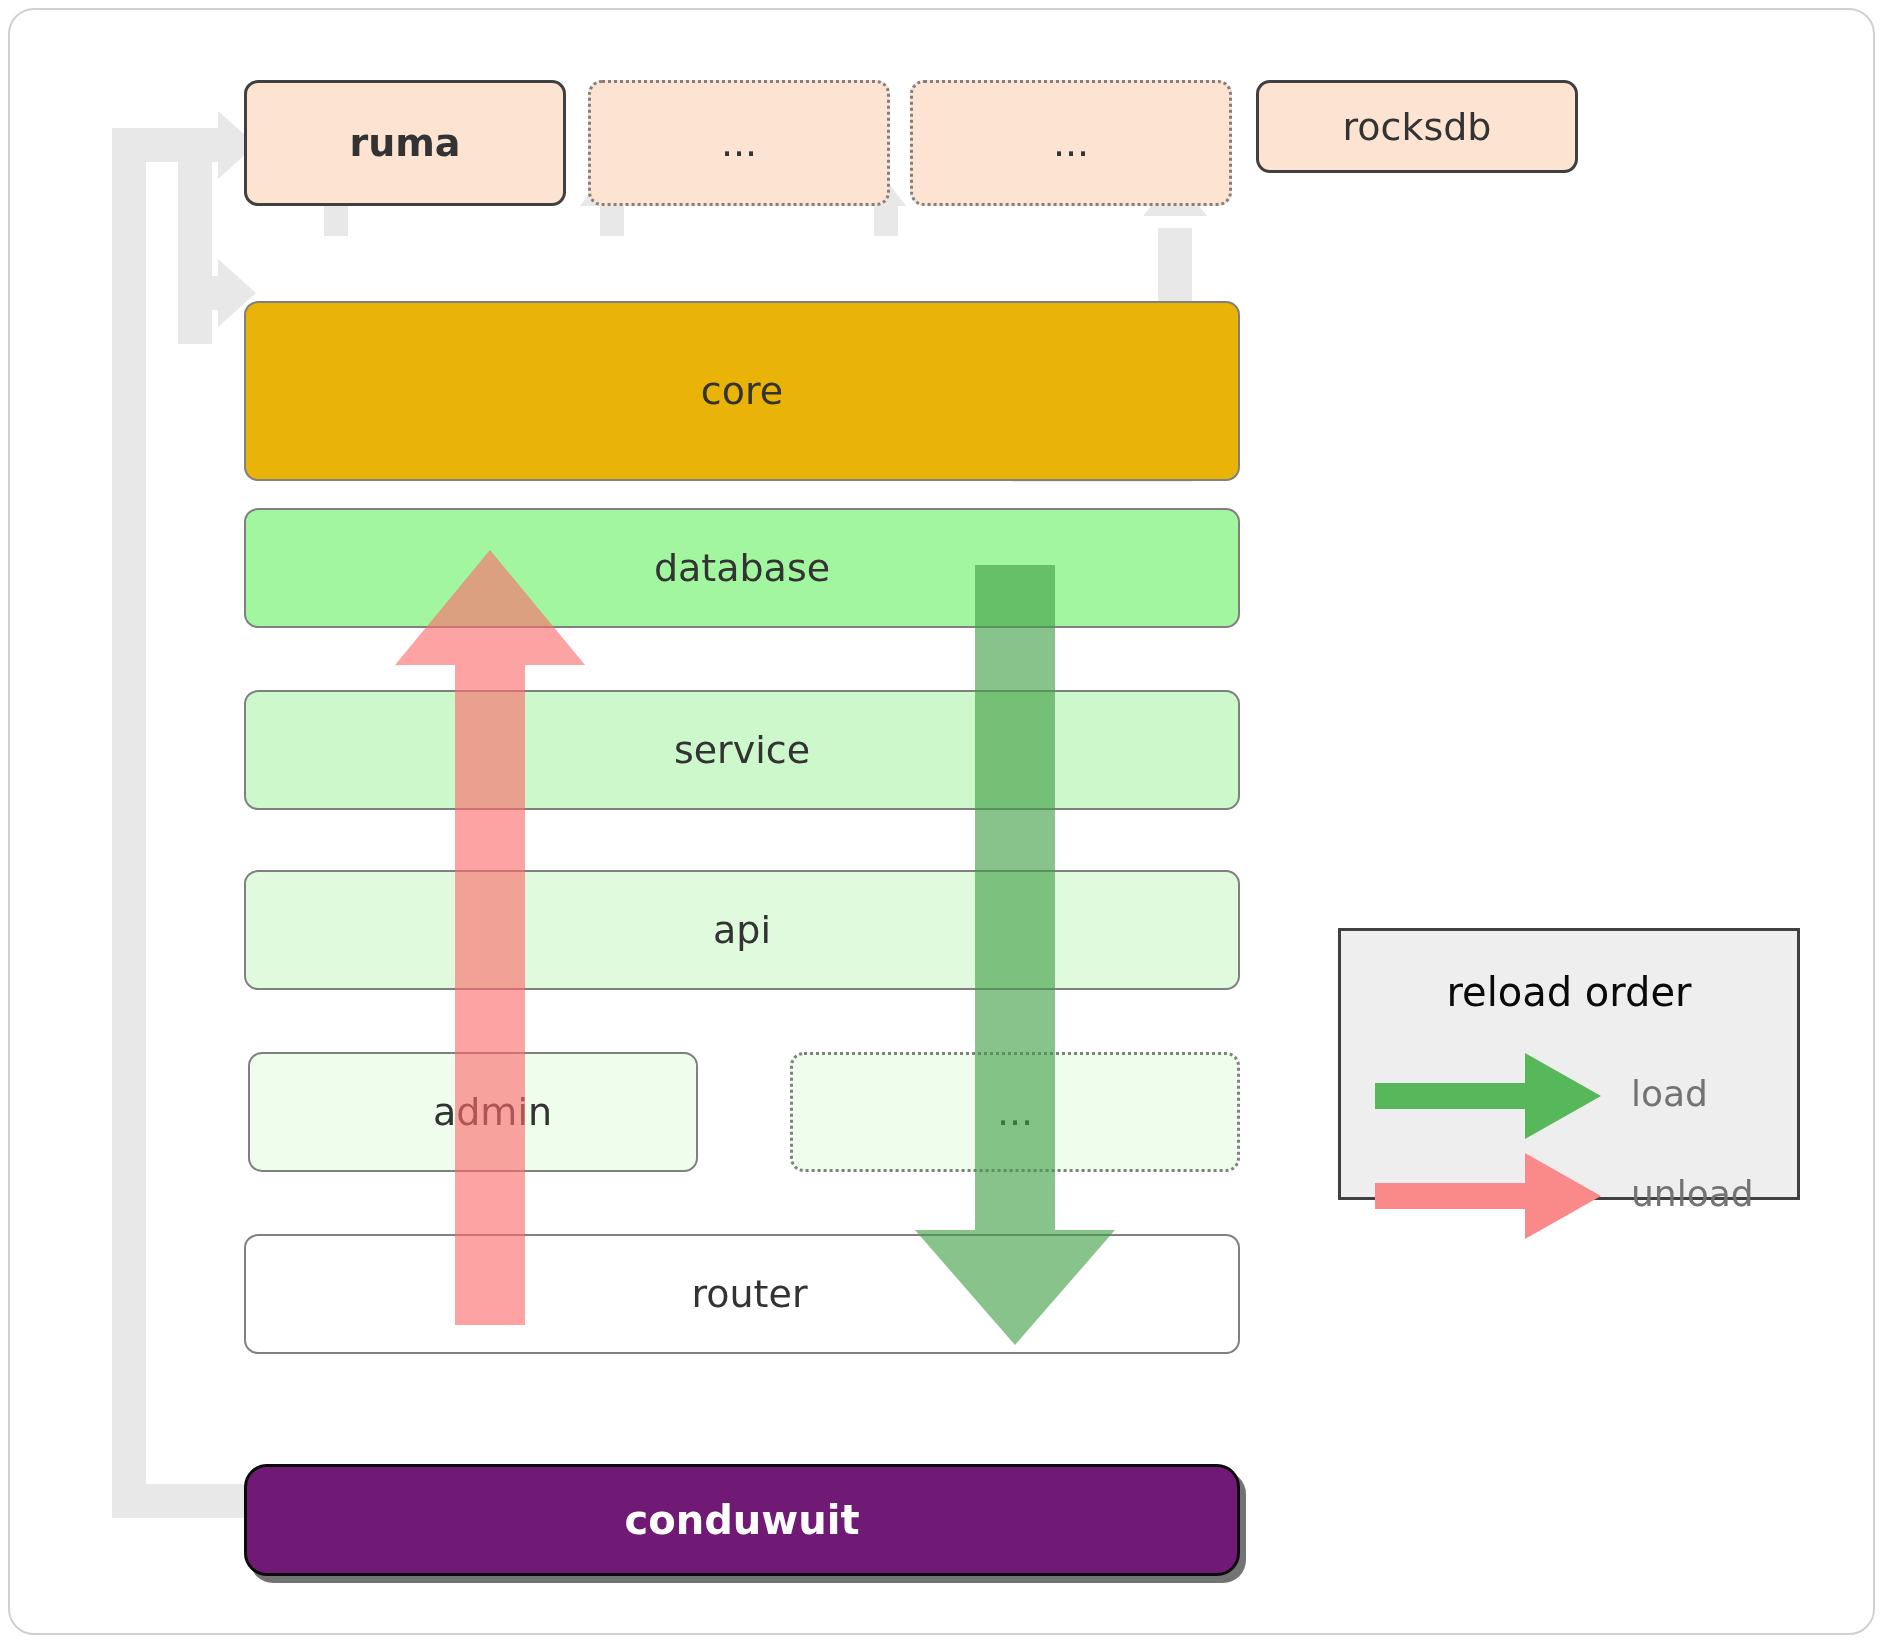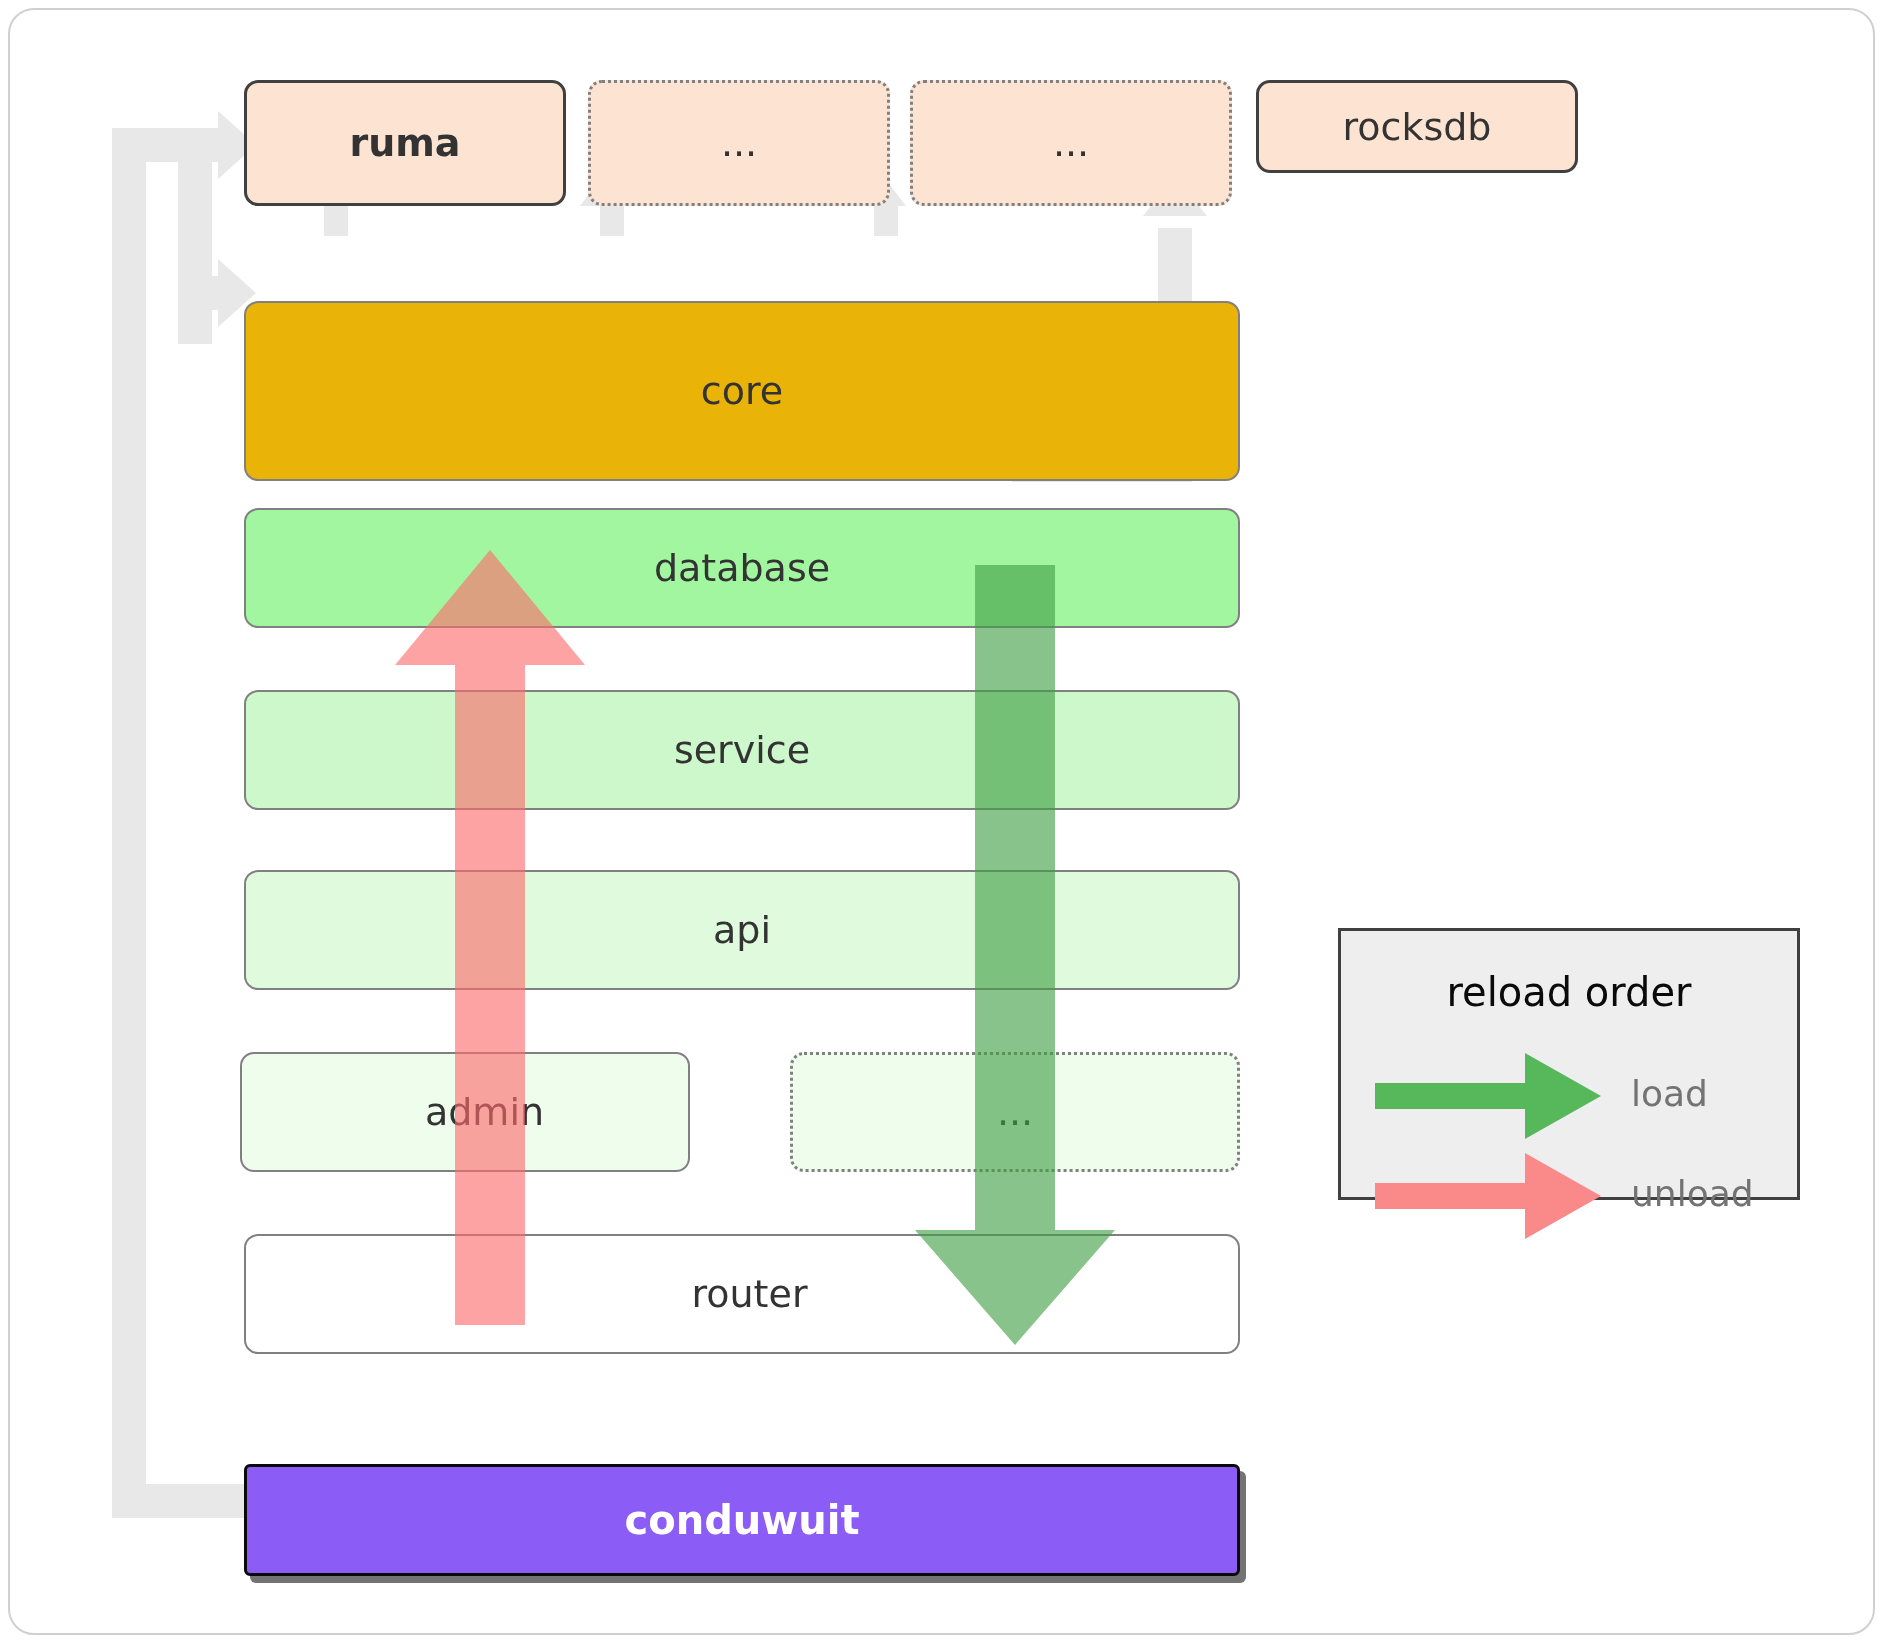--- a/index.html
+++ b/index.html
@@ -43,25 +43,25 @@
   
   .orange { background: #fde3d2; }
   .blue   { background: #eab308; margin-top: 33px; }
   .green1 { background: #a2f6a0; }
   .green2 { background: #cdf8cb; }
   .green3 { background: #e0fadd; }
   .green4 { background: #eefdec; }
   .white  { background: #ffffff; }
 
   .conduwuit {
-    background: #8b5cf6;
+    background: #701a75;
     color: #ffffff;
     font-weight: bold;
     border: 3px solid #0a0a0a;
-    border-radius: 6px;
+    border-radius: 23px;
     box-shadow: 6px 7px 0 rgba(0,0,0,0.55);
   }
 
   
   .conn {
     position: absolute;
     background: #e8e8e8;
     z-index: 1;
   }
   .conn-arrow-right {
@@ -166,21 +166,21 @@
   </div>
 
   <div class="node solid green2" style="left:244px; top:690px; width:996px; height:120px;">
     <span>service</span>
   </div>
 
   <div class="node solid green3" style="left:244px; top:870px; width:996px; height:120px;">
     <span>api</span>
   </div>
 
-  <div class="node solid green4" style="left:240px; top:1052px; width:450px; height:120px;padding-left:39px;">
+  <div class="node solid green4" style="left:248px; top:1052px; width:450px; height:120px;padding-left:39px;">
     <span>admin</span>
   </div>
 
   <div class="node dotted green4" style="left:790px; top:1052px; width:450px; height:120px;">
     <span>...</span>
   </div>
 
   <div class="node solid white" style="left:244px; top:1234px; width:996px; height:120px;padding-left:15px;">
     <span>router</span>
   </div>

